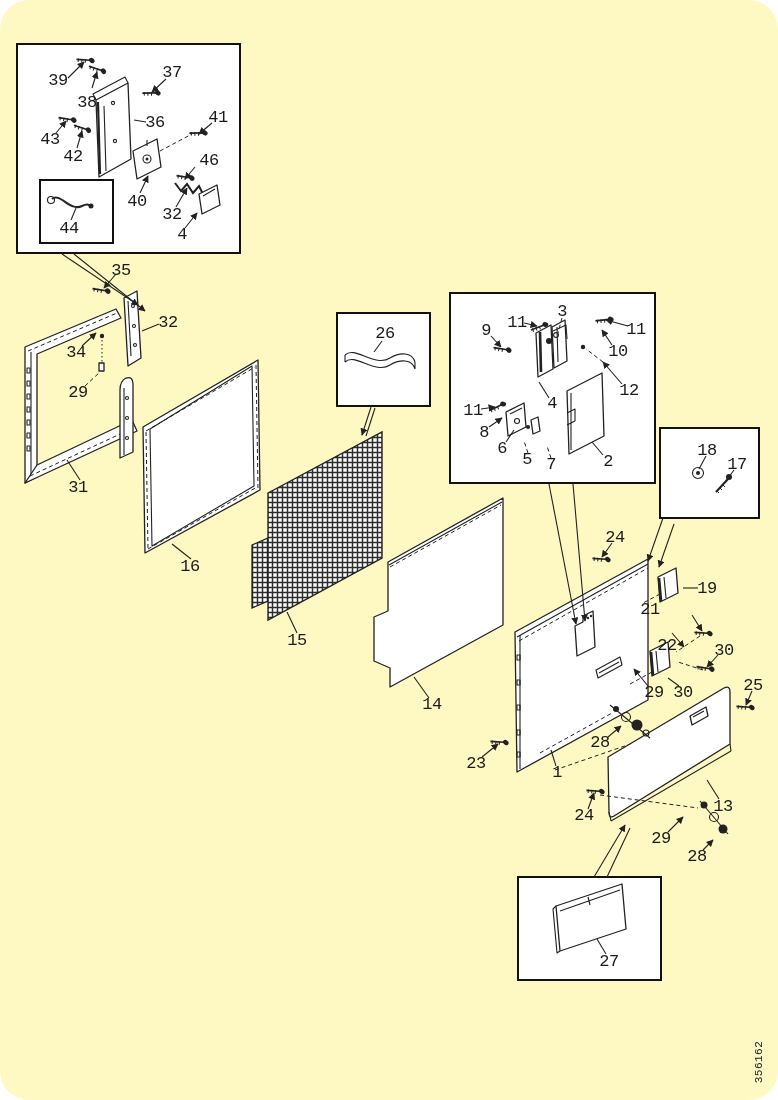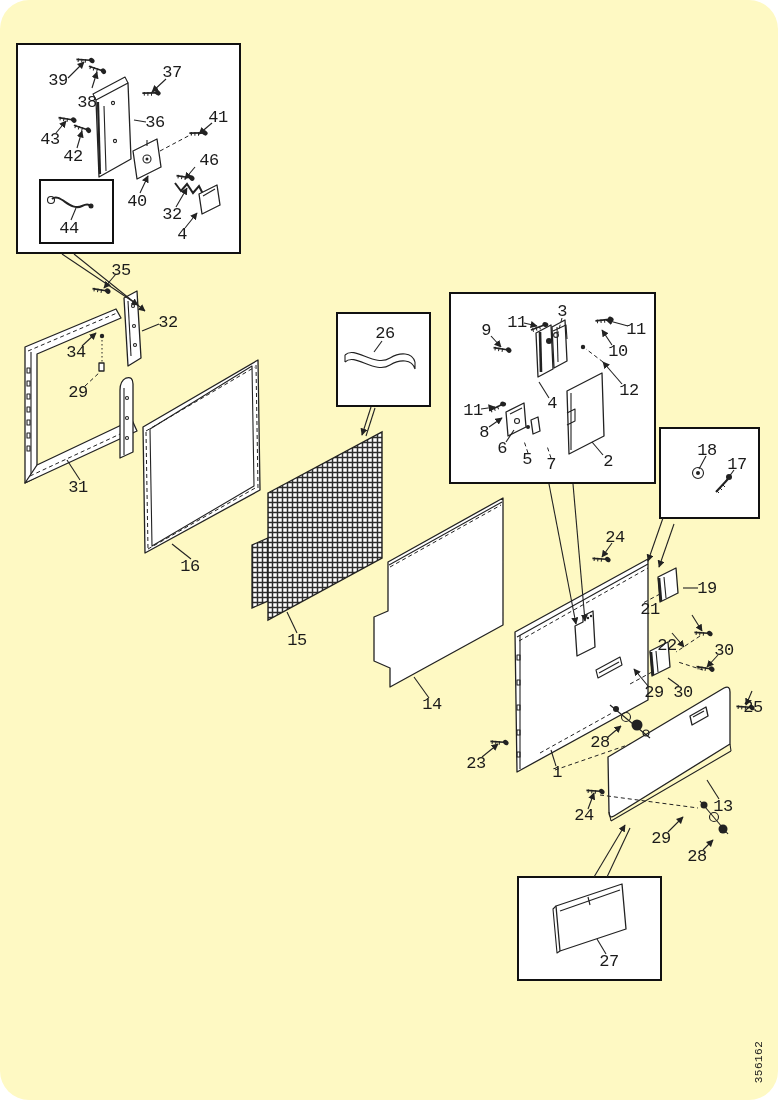--- a/index.html
+++ b/index.html
@@ -408,21 +408,21 @@
     <span class="callout" style="left: 650px; top: 609px;">21</span>
 
     <span class="callout" style="left: 667px; top: 645px;">22</span>
 
     <span class="callout" style="left: 724px; top: 650px;">30</span>
 
     <span class="callout" style="left: 654px; top: 692px;">29</span>
 
     <span class="callout" style="left: 683px; top: 692px;">30</span>
 
-    <span class="callout" style="left: 753px; top: 685px; margin-top: 22px;">25</span>
+    <span class="callout" style="left: 753px; top: 685px;">25</span>
 
     <span class="callout" style="left: 600px; top: 742px;">28</span>
 
     <span class="callout" style="left: 476px; top: 763px;">23</span>
 
     <span class="callout" style="left: 557px; top: 772px;">1</span>
 
     <span class="callout" style="left: 432px; top: 704px;">14</span>
 
     <span class="callout" style="left: 584px; top: 815px;">24</span>

